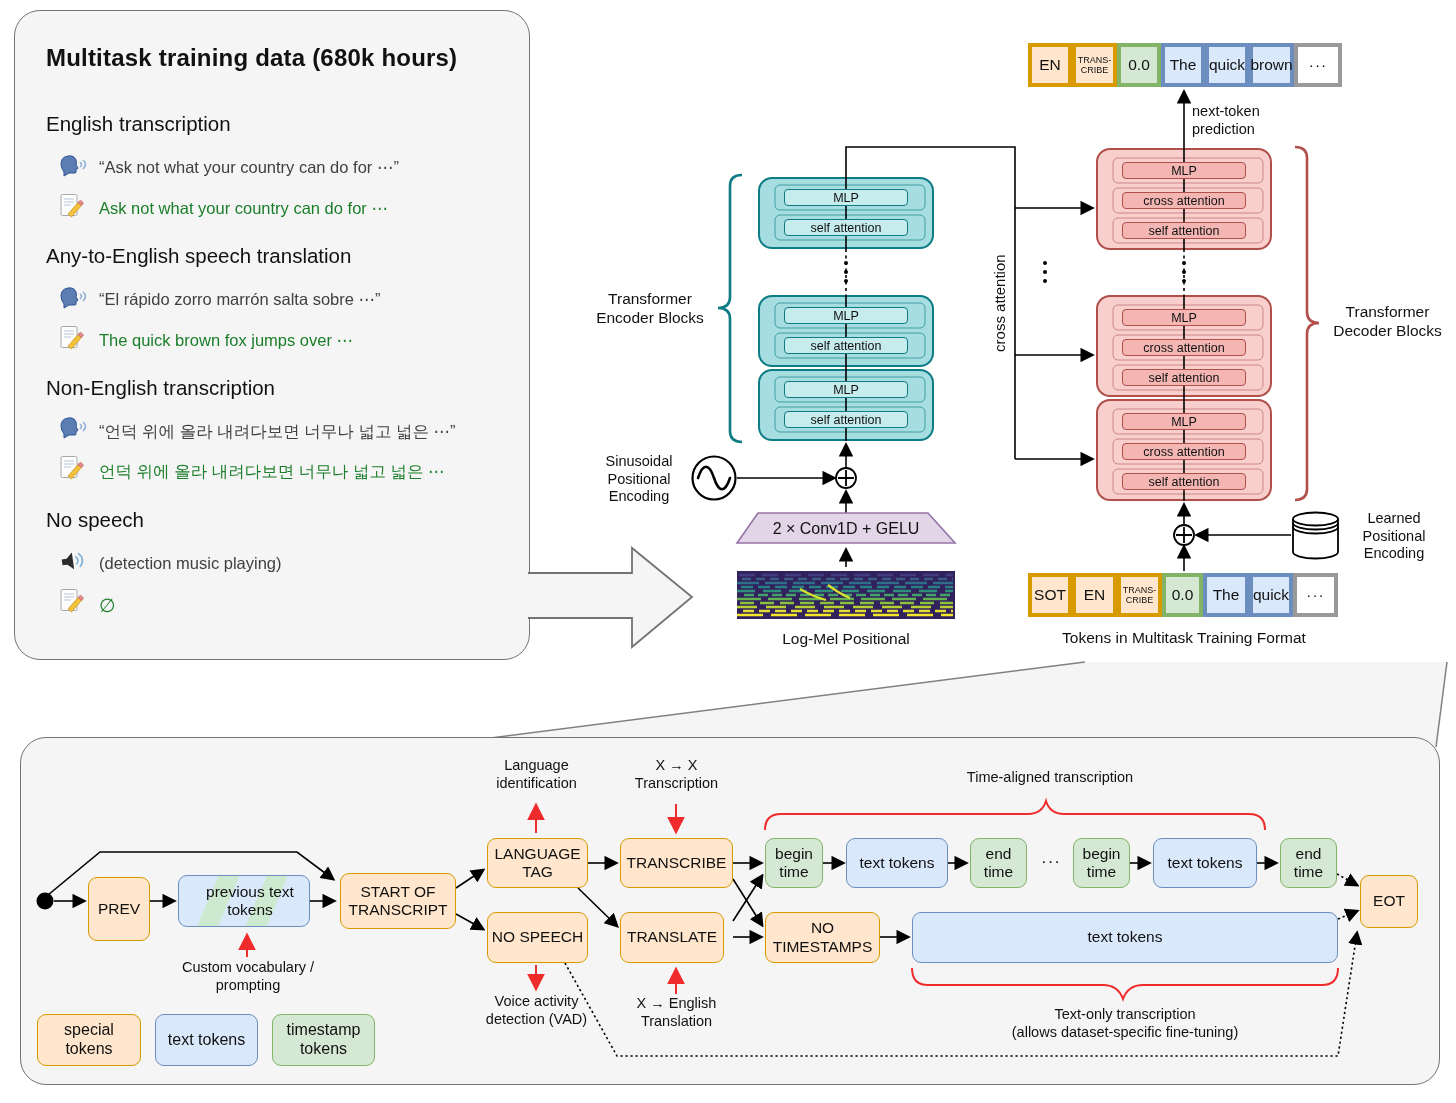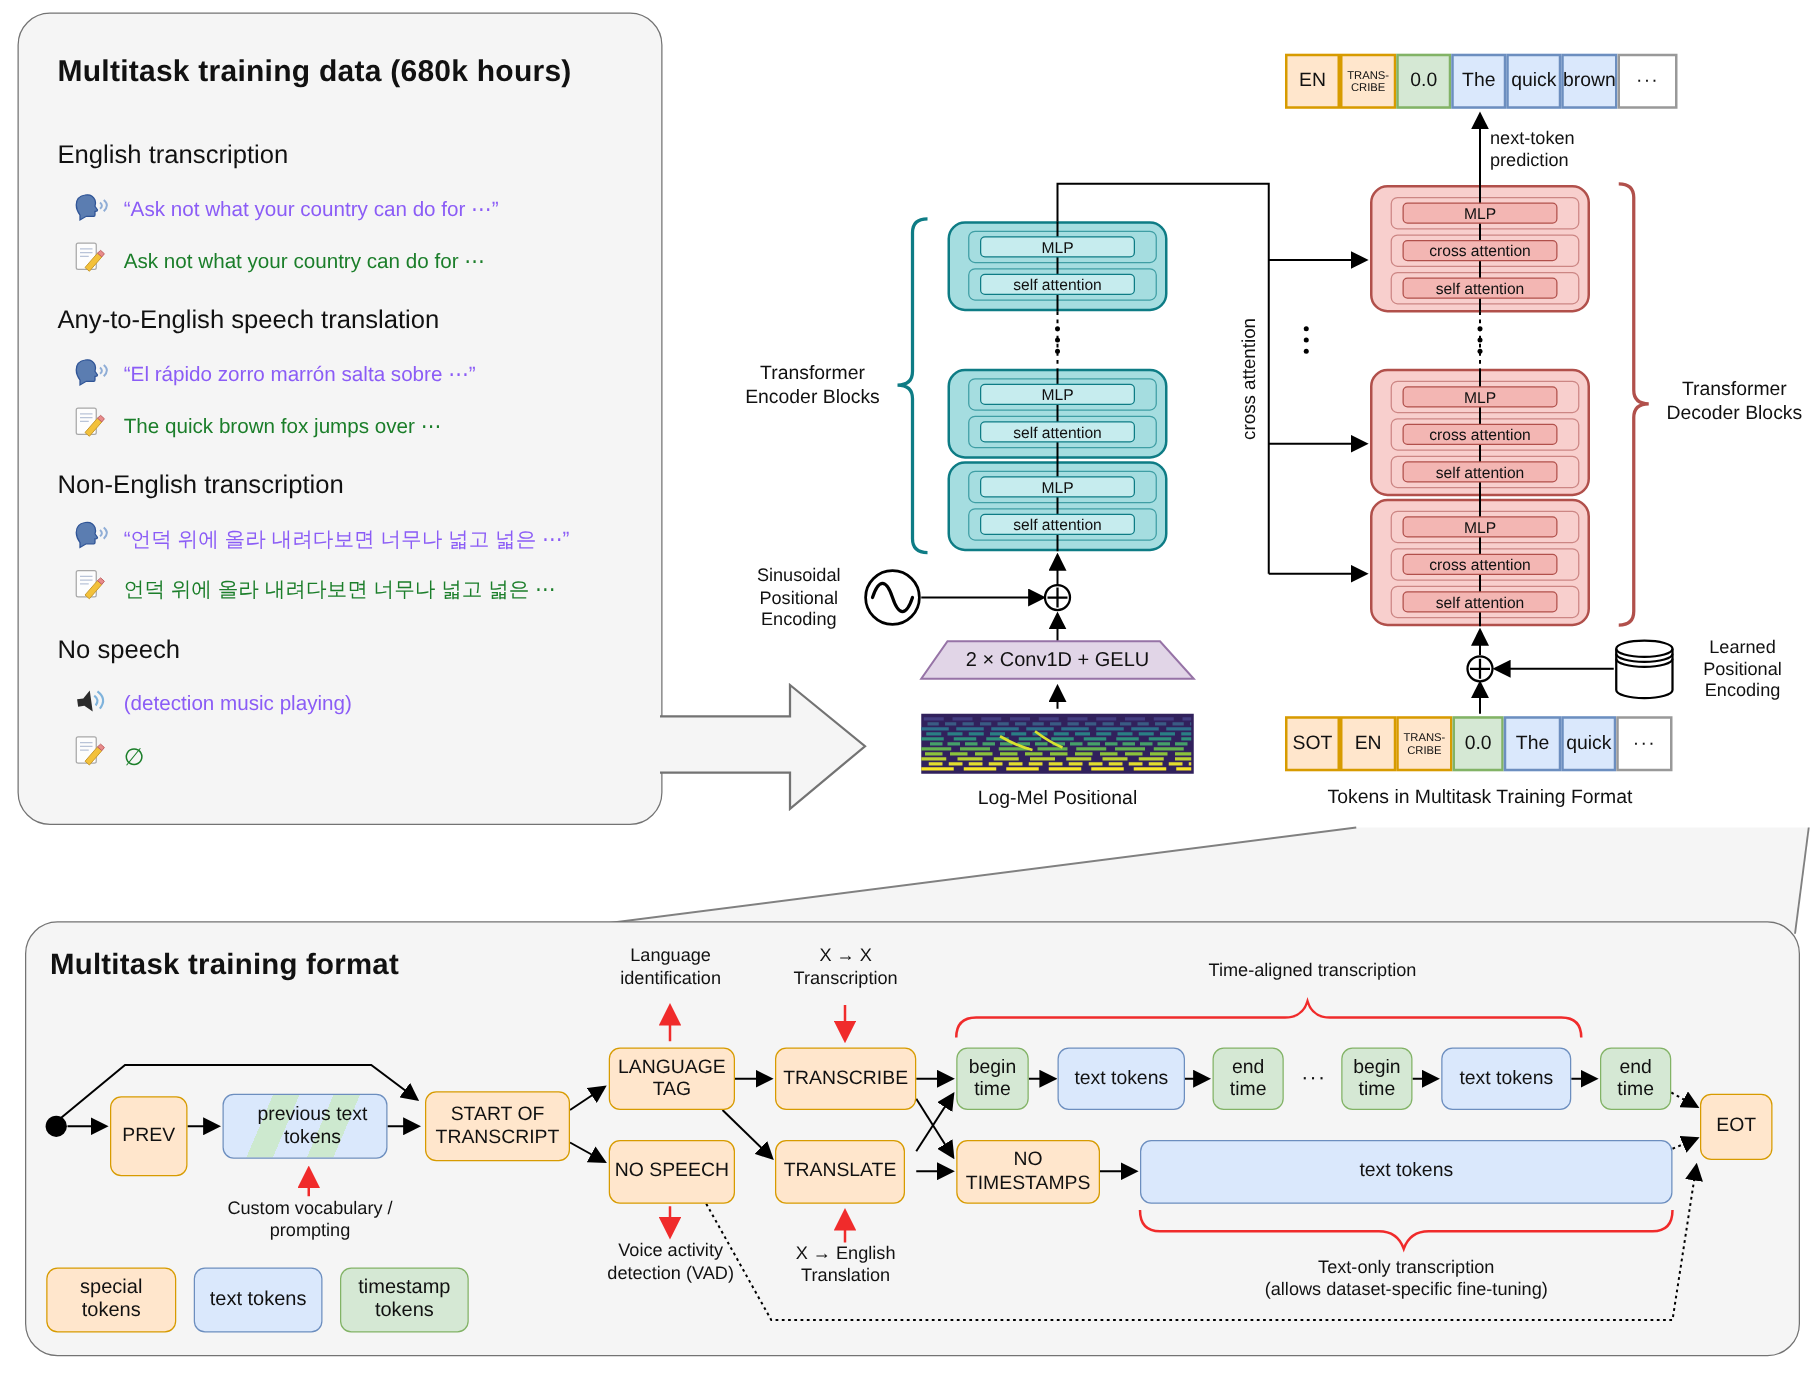--- a/index.html
+++ b/index.html
@@ -2,25 +2,25 @@
 <html><head>
 <meta charset="utf-8">
 <style>
   html,body{margin:0;padding:0;background:#fff}
   .stage{position:relative;width:1456px;height:1103px;background:#fff;
          font-family:"Liberation Sans",sans-serif;color:#111;overflow:hidden}
   .panel{position:absolute;background:#f5f5f5;border:1.6px solid #737373;border-radius:26px;box-sizing:border-box}
   .ttl{position:absolute;font-weight:bold;font-size:24px;letter-spacing:.2px}
   .hd{position:absolute;font-size:20.5px}
   .row{position:absolute;font-size:16.5px;white-space:nowrap}
-  .navy{color:#8b5cf6}
+  .navy{color:#404040}
   .grn{color:#1b7e2a}
   .icon{position:absolute;width:27px;height:26px}
   .tok{position:absolute;display:flex;align-items:center;justify-content:center;
-       border:2px solid #000000;background:#fff;font-size:15.5px;box-sizing:border-box}
+       border:4px solid #000000;background:#fff;font-size:15.5px;box-sizing:border-box}
   .t-sp{background:#ffe6cc;border-color:#d79b00}
   .t-tx{background:#dae8fc;border-color:#6c8ebf}
   .t-tm{background:#d5e8d4;border-color:#82b366}
   .t-pl{background:#fff;border-color:#999;letter-spacing:1px}
   .tok.small{font-size:9px;line-height:1.15;white-space:pre-line;text-align:center}
   .blk{position:absolute;border-radius:14px;box-sizing:border-box}
   .blk.e{background:#a5dde0;border:2px solid #0e7c85}
   .blk.d{background:#f8cfcd;border:2px solid #b1504b}
   .inner{position:absolute;display:flex;align-items:center;justify-content:center;
          border-radius:4px;font-size:12.5px;box-sizing:border-box}
@@ -308,21 +308,20 @@
 
   <div class="tok t-sp" style="left:1028px;top:573px;width:44px;height:44px">SOT</div>
   <div class="tok t-sp" style="left:1072px;top:573px;width:45px;height:44px">EN</div>
   <div class="tok t-sp small" style="left:1117px;top:573px;width:45px;height:44px">TRANS-
 CRIBE</div>
   <div class="tok t-tm" style="left:1162px;top:573px;width:41px;height:44px">0.0</div>
   <div class="tok t-tx" style="left:1203px;top:573px;width:46px;height:44px">The</div>
   <div class="tok t-tx" style="left:1249px;top:573px;width:44px;height:44px">quick</div>
   <div class="tok t-pl" style="left:1293px;top:573px;width:45px;height:44px">···</div>
 
-  <div class="ttl" style="left:40px;top:758px;font-size:23.5px">Multitask training format</div>
 
   <div class="node" style="left:88px;top:877px;width:62px;height:64px">PREV</div>
   <div class="node n-tx n-stripe" style="left:178px;top:875px;width:132px;height:52px">previous text tokens</div>
   <div class="node" style="left:340px;top:873px;width:116px;height:56px">START OF TRANSCRIPT</div>
   <div class="node" style="left:487px;top:838px;width:101px;height:50px">LANGUAGE TAG</div>
   <div class="node" style="left:487px;top:912px;width:101px;height:51px">NO SPEECH</div>
   <div class="node" style="left:620px;top:838px;width:113px;height:50px">TRANSCRIBE</div>
   <div class="node" style="left:620px;top:912px;width:104px;height:51px">TRANSLATE</div>
   <div class="node n-tm" style="left:765px;top:838px;width:58px;height:50px">begin time</div>
   <div class="node n-tx" style="left:846px;top:838px;width:102px;height:50px">text tokens</div>

